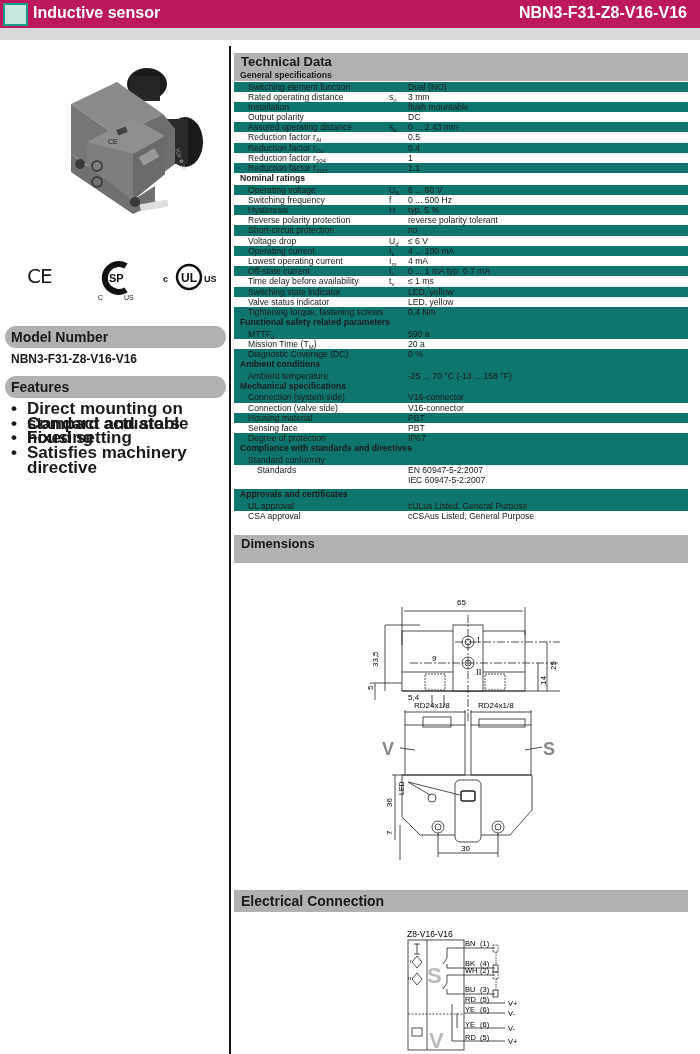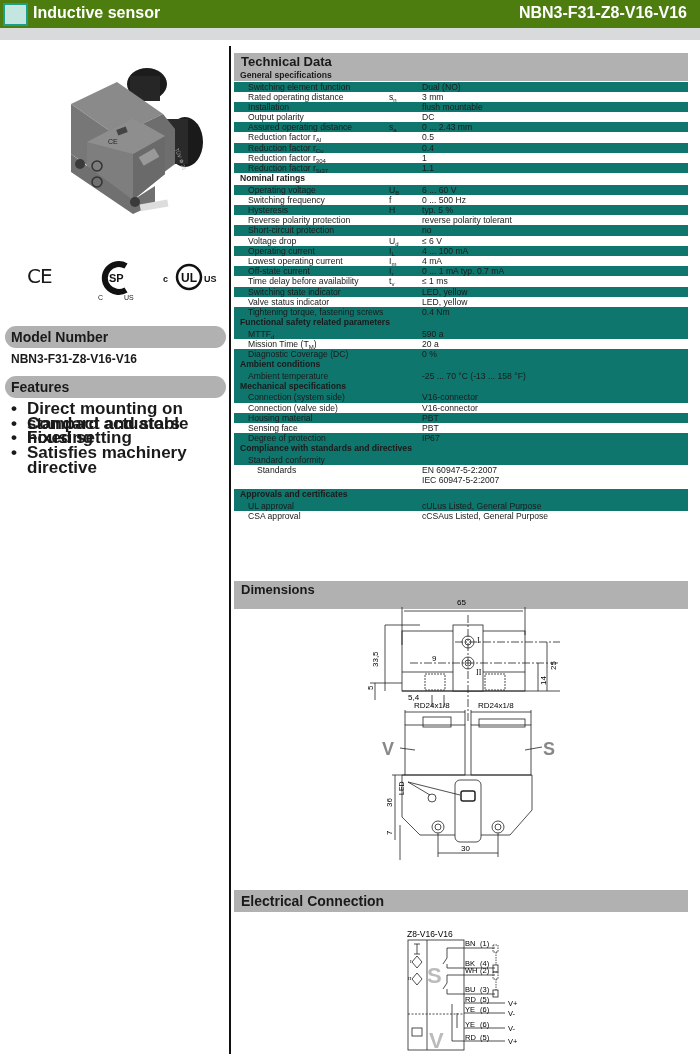--- a/index.html
+++ b/index.html
@@ -1,19 +1,19 @@
 <!DOCTYPE html>
 <html><head>
 <meta charset="utf-8">
 <style>
   * { box-sizing: border-box; margin: 0; padding: 0; }
   html, body { width: 700px; height: 1054px; background: #fff; overflow: hidden; }
   body { font-family: "Liberation Sans", sans-serif; color: #1a1a1a; position: relative; }
 
-  .topbar { position: absolute; left: 0; top: 0; width: 700px; height: 28px; background: #4d7c0f; }
+  .topbar { position: absolute; left: 0; top: 0; width: 700px; height: 28px; background: #be185d; }
   .topbar .logo-box { position: absolute; left: 3px; top: 3px; width: 25px; height: 23px; background: #c5e6df; border: 2px solid #1aa08a; }
   .topbar .title { position: absolute; left: 33px; top: 4px; font-size: 16px; font-weight: bold; color: #fff; }
   .topbar .model { position: absolute; right: 13px; top: 4px; font-size: 16px; font-weight: bold; color: #fff; }
   .subbar { position: absolute; left: 0; top: 28px; width: 700px; height: 12px; background: #d9dadc; }
 
   .leftcol { position: absolute; left: 0; top: 40px; width: 228px; height: 1014px; }
   .divider { position: absolute; left: 229px; top: 46px; width: 2px; height: 1008px; background: #111; }
 
   .product { position: absolute; left: 35px; top: 14px; width: 170px; height: 160px; }
 
@@ -33,21 +33,21 @@
 
   .rightcol { position: absolute; left: 234px; top: 40px; width: 455px; }
   .rhead { position: absolute; left: 0; width: 454px; height: 28px; background: #b1b1b1; font-size: 13px; font-weight: bold; padding: 1px 7px; }
   .rhead.big { height: 22px; font-size: 14px; padding: 3px 7px; }
 
   .spec-table { position: absolute; left: 0; top: 30px; width: 454px; font-size: 8.6px; }
   .row { position: relative; height: 10.2px; line-height: 10.2px; }
   .row.shade { background: #0f766e; }
   .row .lbl { position: absolute; left: 14px; }
   .row .sym { position: absolute; left: 155px; }
-  .row .val { position: absolute; left: 188px; }
+  .row .val { position: absolute; left: 174px; }
   .row.sec { font-weight: bold; height: 11.5px; line-height: 11.5px; }
   .row.sec .lbl { left: 6px; }
   .row.sub3 .lbl { left: 23px; }
   .sub { font-size: 6px; vertical-align: -2px; }
 
   .dims { position: absolute; left: 360px; top: 595px; width: 240px; height: 280px; }
   .elec { position: absolute; left: 405px; top: 928px; width: 125px; height: 125px; }
 </style>
 </head>
 <body>
@@ -330,21 +330,21 @@
         <span class="val">cULus Listed, General Purpose</span>
       </div>
       <div class="row">
         <span class="lbl"><span>CSA approval</span></span>
         <span class="sym"><span></span><span class="sub"></span></span>
         <span class="val">cCSAus Listed, General Purpose</span>
       </div>
       <div style="height: 0px;"></div>
     </div>
 
-  <div class="rhead" style="top:541px;">Dimensions</div>
+  <div class="rhead" style="top:495px;">Dimensions</div>
   <div class="rhead big" style="top:850px;">Electrical Connection</div>
 </div>
 
 <svg class="dims" viewBox="0 0 240 280" font-family="Liberation Sans, sans-serif" font-size="8">
   <g stroke="#222" stroke-width="0.8" fill="none">
 
     <line x1="42" y1="12" x2="42" y2="50"></line>
       <line x1="165" y1="12" x2="165" y2="40"></line>
     <line x1="44" y1="16" x2="163" y2="16"></line>
     <rect x="42" y="36" width="123" height="60"></rect>

